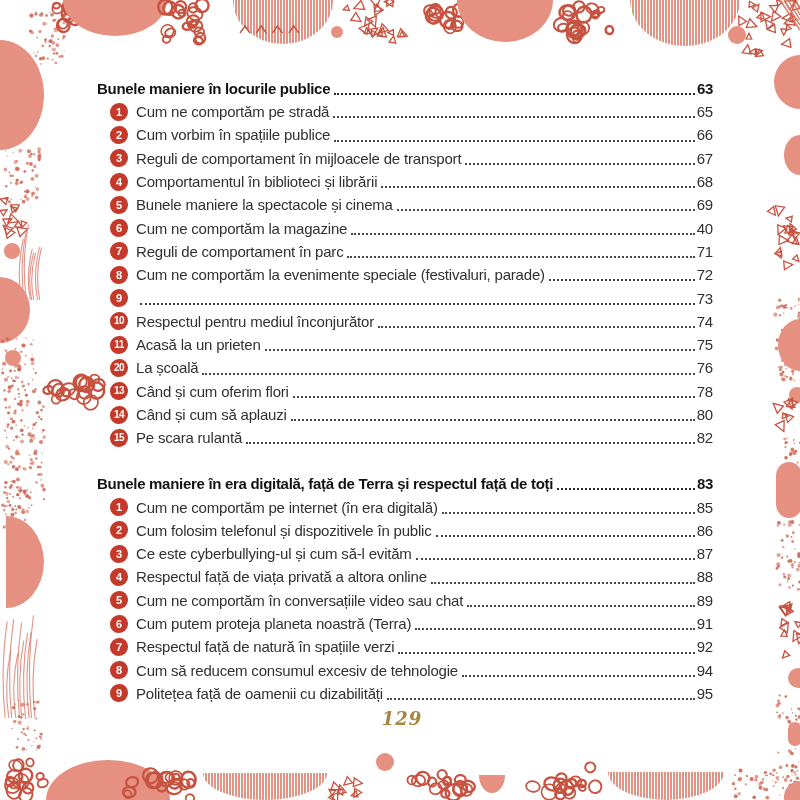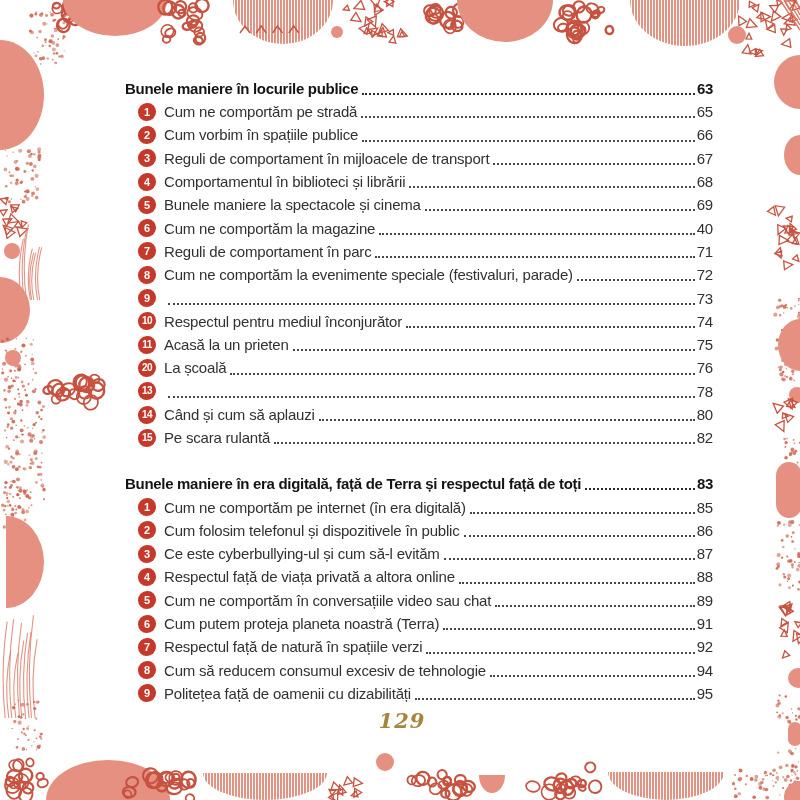--- a/index.html
+++ b/index.html
@@ -7,40 +7,40 @@
     width:800px;height:800px;position:relative;overflow:hidden;
     background:#ffffff;
     font-family:"Liberation Sans","DejaVu Sans",sans-serif;
   }
   #deco{position:absolute;left:0;top:0;z-index:1;pointer-events:none;}
   .toc{
     position:absolute;left:97px;top:76px;width:616px;z-index:2;
     color:var(--text,#333);
   }
   .section + .section{margin-top:22px;}
-  .row{display:flex;align-items:center;margin-left:28px;}
+  .row{display:flex;align-items:center;}
   .header-row{height:24px;font-weight:bold;color:var(--heading,#141414);
     font-size:15px;letter-spacing:-0.3px;}
   .item-row{height:23.3px;font-size:15px;letter-spacing:-0.2px;color:#313131;}
   .leader{flex:1;align-self:stretch;border-bottom:2px dotted #474747;
     margin:0 2px 5px 4px;min-width:12px;}
   .header-row .leader{border-bottom:2px dotted #2c2c2c;margin-bottom:5px;}
   .pg{white-space:nowrap;}
   .header-row .pg{font-weight:bold;}
   .badge{
     width:18px;height:18px;border-radius:50% 46% 50% 48%;
     background:var(--badge_red,#c5392b);color:#fff;
     font-size:11px;font-weight:bold;line-height:18px;text-align:center;
     margin:0 8px 0 13px;flex:0 0 18px;
   }
   .badge.w2{font-size:10px;letter-spacing:-0.5px;}
   .footer-num{
     position:absolute;left:0;right:16px;top:708px;text-align:center;z-index:2;
     font-family:"DejaVu Serif","Liberation Serif",serif;font-style:italic;
-    font-weight:bold;font-size:21px;color:var(--gold,#a6853e);letter-spacing:1px;padding-left:20px;
+    font-weight:bold;font-size:18px;color:var(--gold,#a6853e);letter-spacing:1px;padding-left:20px;
   }
 </style>
 </head>
 <body>
 
 <svg id="deco" width="800" height="800" viewBox="0 0 800 800">
     <circle cx="52.74639917695473" cy="59.74354852537723" r="1.05" fill="#cf6a57" opacity="0.5968344907407408"></circle>
     <circle cx="37.9872256515775" cy="51.77175497256516" r="0.89" fill="#cf6a57" opacity="0.6973514660493827"></circle>
     <circle cx="58.08401920438958" cy="28.635352366255145" r="1.53" fill="#cf6a57" opacity="0.9293499228395062"></circle>
     <circle cx="63.34542181069959" cy="38.544217249657066" r="1.05" fill="#cf6a57" opacity="0.7539409722222223"></circle>
@@ -1141,20 +1141,21 @@
 
   <div class="row item-row">
     <span class="badge w2">20</span>
     <span class="ilabel">La școală</span>
     <span class="leader"></span>
     <span class="pg ipg">76</span>
   </div>
 
   <div class="row item-row">
     <span class="badge w2">13</span>
+    <span class="ilabel">Când și cum oferim flori</span>
     <span class="leader"></span>
     <span class="pg ipg">78</span>
   </div>
 
   <div class="row item-row">
     <span class="badge w2">14</span>
     <span class="ilabel">Când și cum să aplauzi</span>
     <span class="leader"></span>
     <span class="pg ipg">80</span>
   </div>

